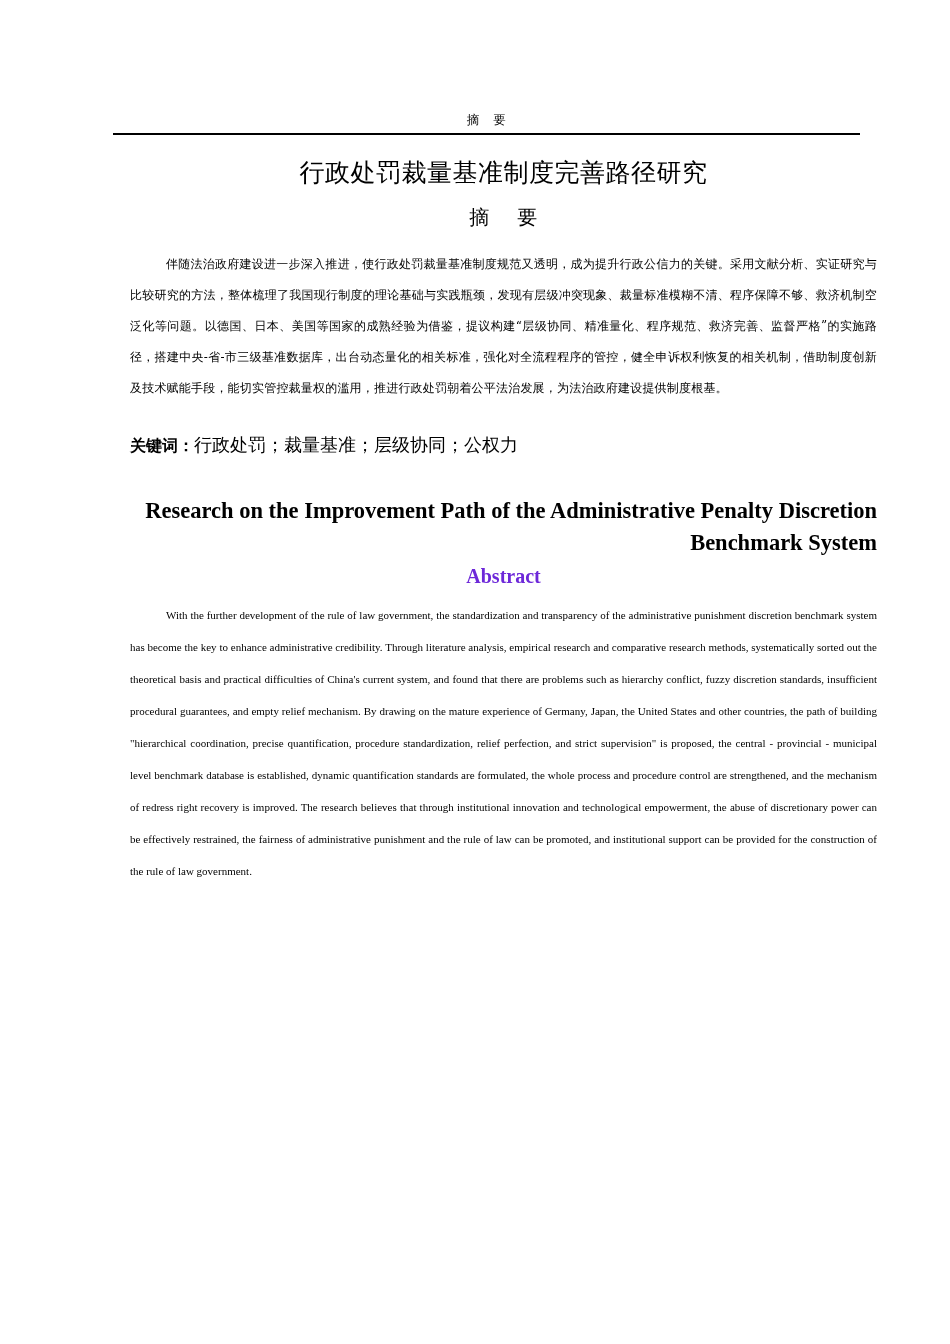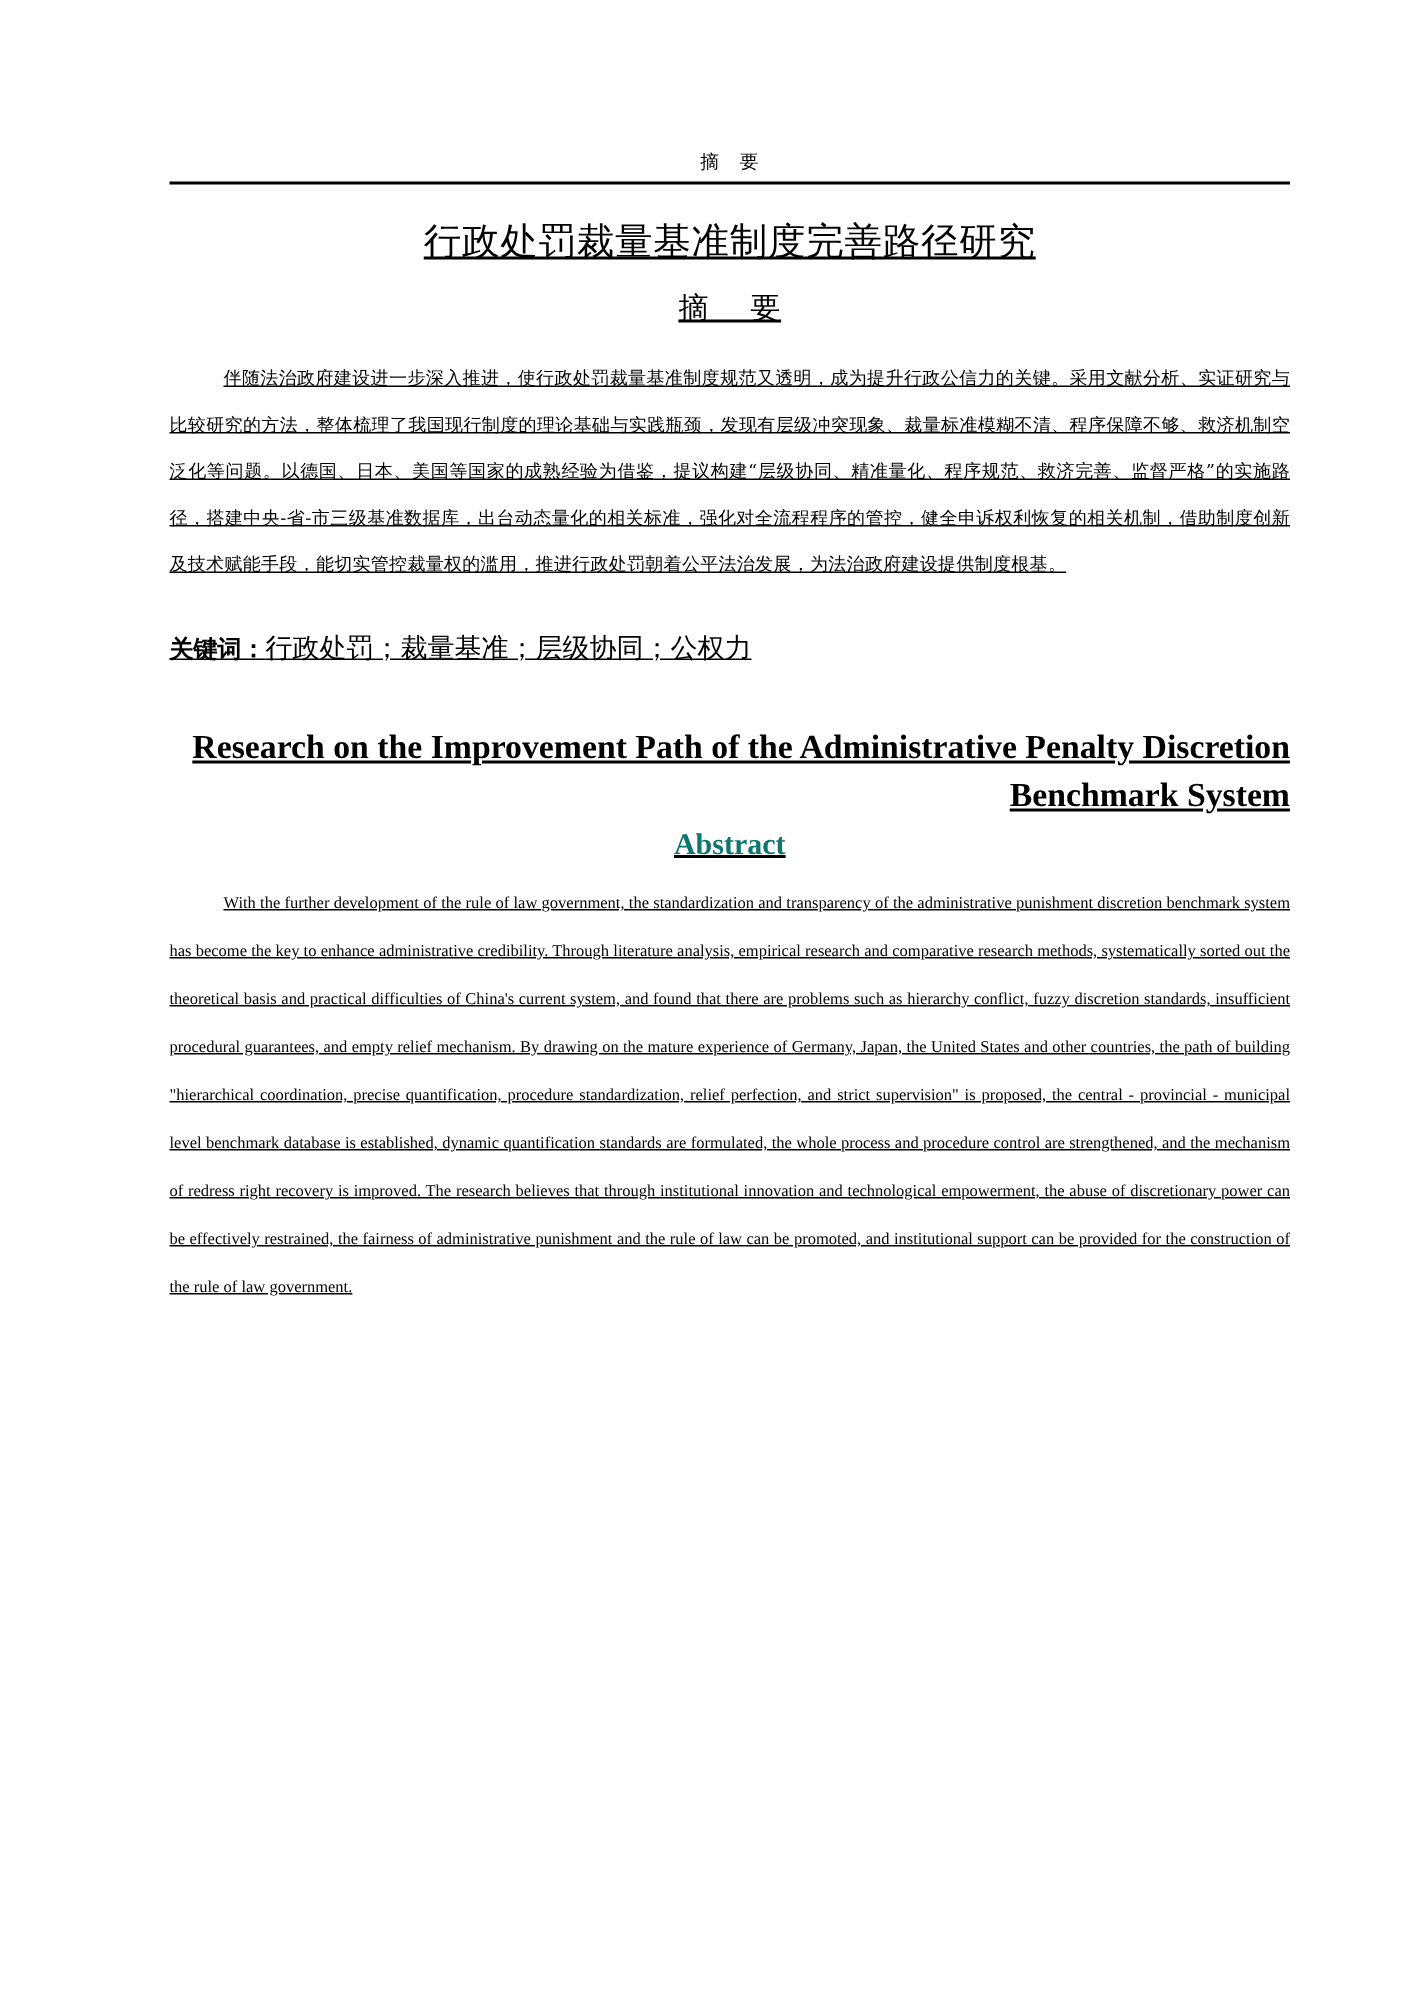--- a/index.html
+++ b/index.html
@@ -5,21 +5,21 @@
   html, body {
     margin: 0;
     padding: 0;
     background: #ffffff;
   }
   .page {
     position: relative;
     width: 950px;
     height: 1036px;
     background: #ffffff;
-    margin: 0 auto;
+    margin: 12px auto;
     overflow: hidden;
     box-sizing: border-box;
     border-radius: 15px;
   }
 
   
   .header-zone {
     position: absolute;
     left: 113px;
     top: 100px;
@@ -37,24 +37,23 @@
   .header-rule {
     margin-top: 6px;
     border: 0;
     border-top: 2.2px solid #000000;
     width: 100%;
   }
 
   
   .content {
     position: absolute;
-    left: 113px;
+    left: 130px;
     top: 140px;
     width: 747px;
-    text-decoration: underline;
   }
 
   .cn-title {
     font-family: "DejaVu Sans", "Liberation Sans", sans-serif;
     font-size: 25px;
     font-weight: 400;
     text-align: center;
     color: #000000;
     line-height: 1.35;
     margin: 0;
@@ -114,21 +113,21 @@
     line-height: 32px;
     margin: 0;
     padding-top: 34px;
   }
 
   .en-subtitle {
     font-family: "Liberation Serif", "DejaVu Serif", serif;
     font-weight: 700;
     font-size: 20px;
     text-align: center;
-    color: #0f766e;
+    color: #6d28d9;
     line-height: 30px;
     margin: 0;
     padding-top: 2px;
   }
 
   .en-body {
     font-family: "Liberation Serif", "DejaVu Serif", serif;
     font-size: 11px;
     color: #000000;
     text-align: justify;

